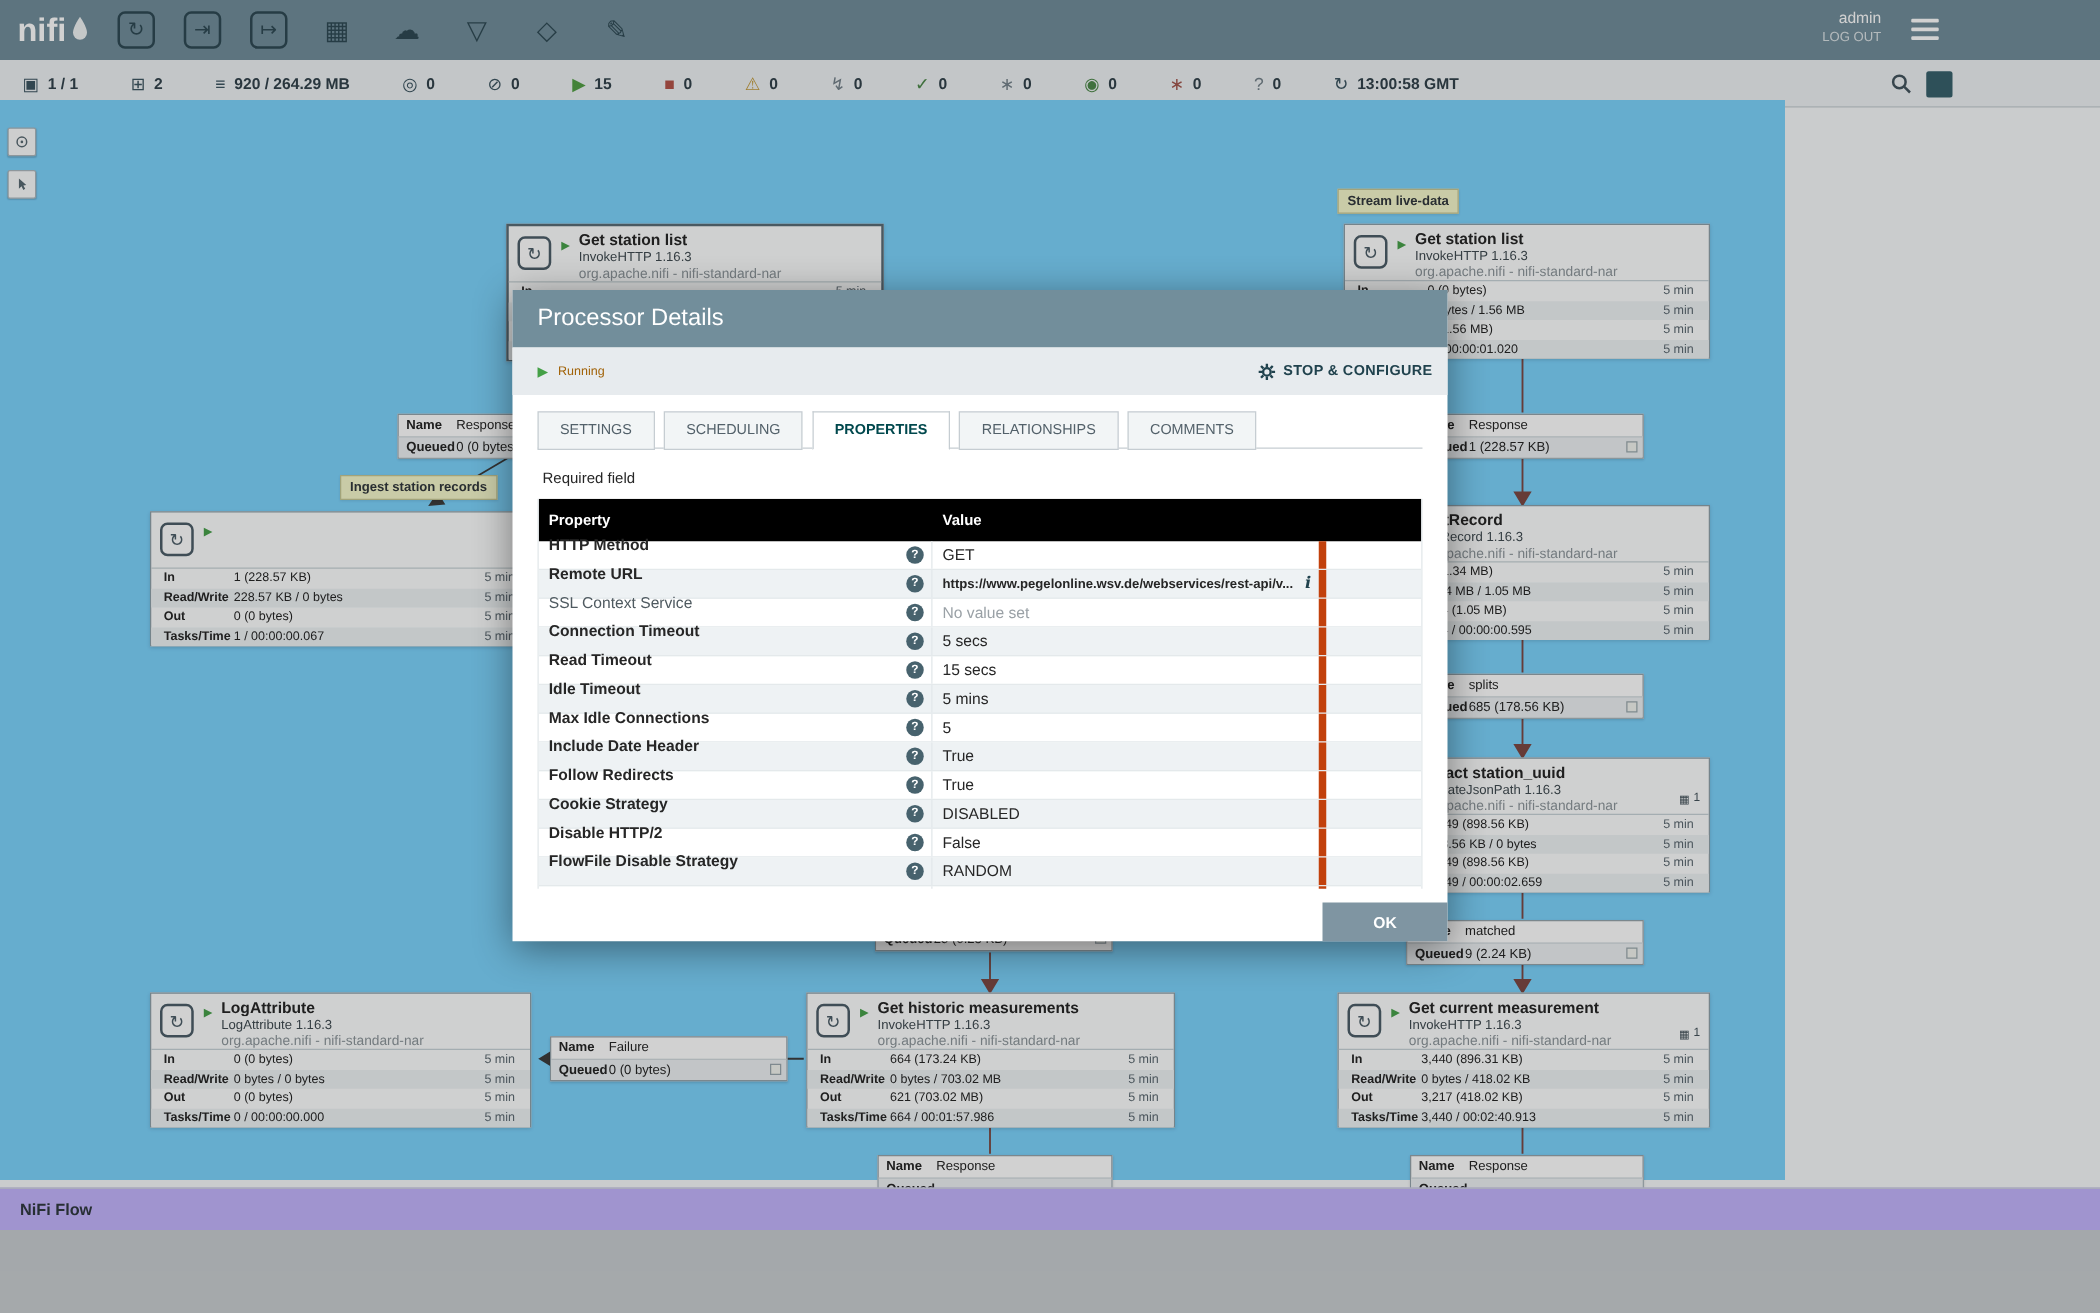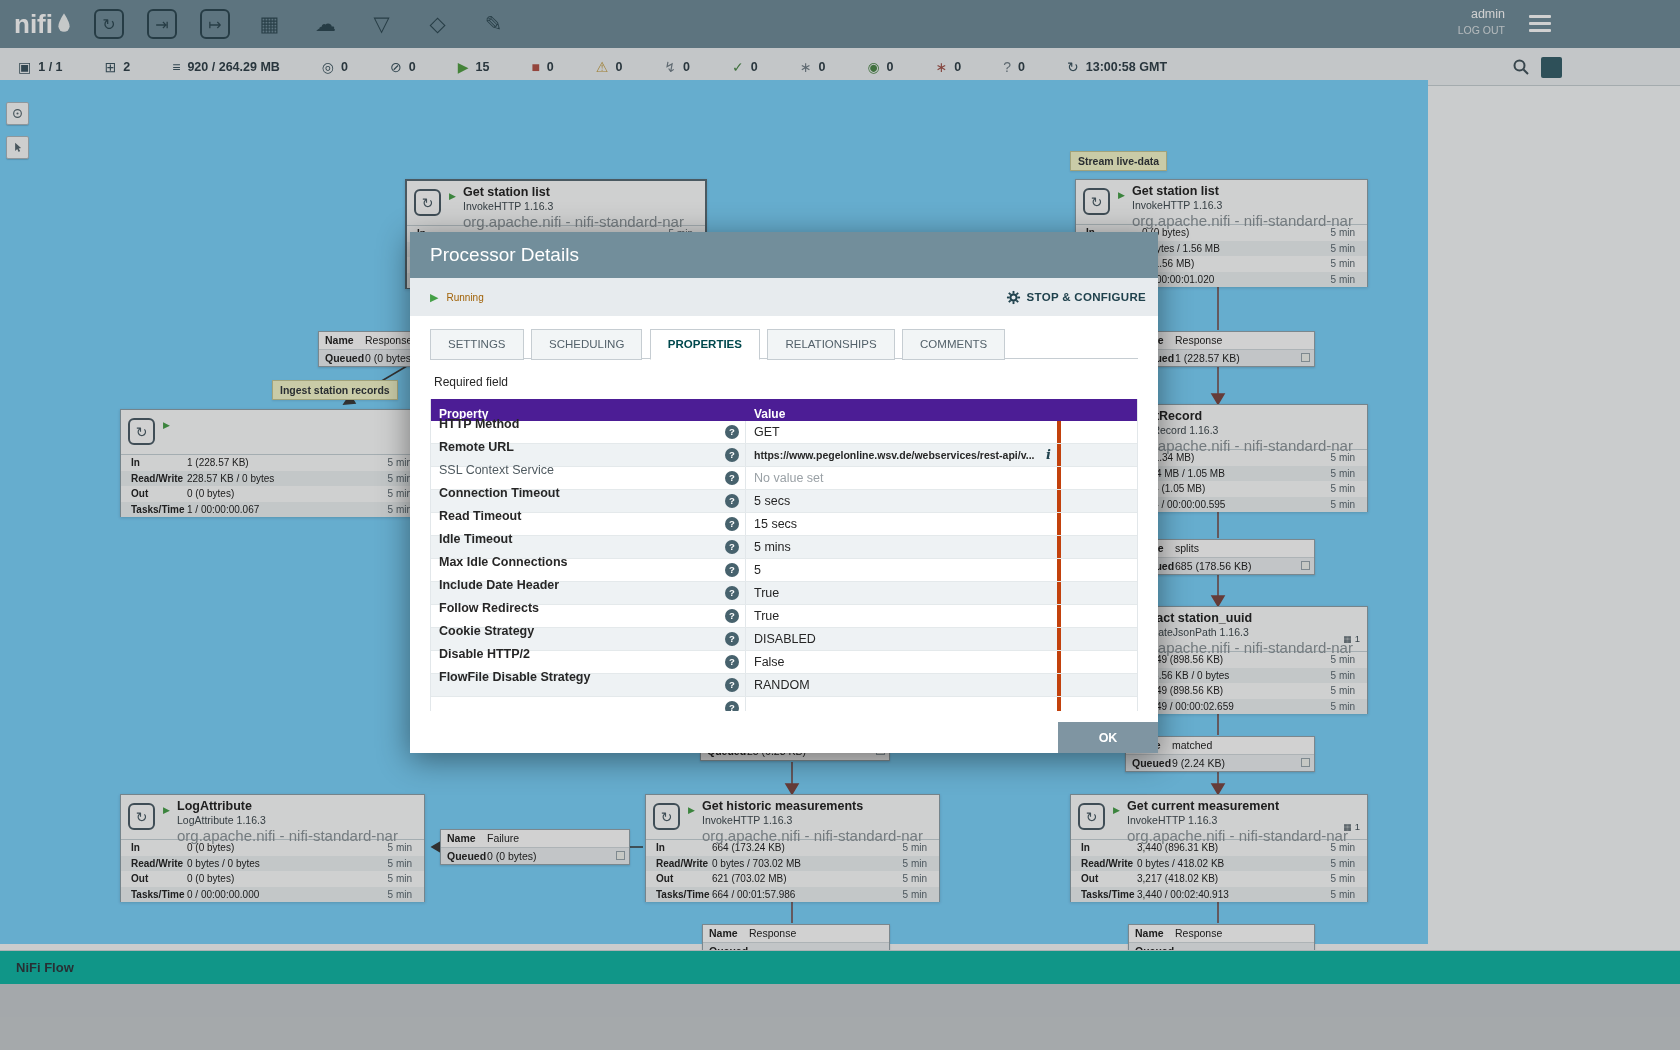--- a/index.html
+++ b/index.html
@@ -33,66 +33,66 @@
 .canvas{position:absolute;left:0;top:80px;width:1428px;height:864px;background:#7dd3fc}
 .arrows{position:absolute;left:0;top:0}
 .proc{position:absolute;background:#fdfefe;border:1px solid #8fa1aa;box-shadow:0 1px 3px rgba(0,0,0,.15);cursor:move}
 .proc.selected{border:2px solid #5b6d77}
 .proc-head{position:relative;height:45px;border-bottom:1px solid #c9d3d8}
 .proc-icon{position:absolute;left:7px;top:8px;width:27px;height:27px;border:2px solid #4e5f69;border-radius:6px;color:#4e5f69;font-size:14px;display:flex;align-items:center;justify-content:center;background:#fff}
 .run-icon{position:absolute;left:42px;top:10px;font-size:9px;color:#48a14b}
 .proc-titles{position:absolute;left:56px;top:4px;right:6px}
 .proc-name{font-size:12.5px;font-weight:bold;color:#262626;white-space:nowrap;overflow:hidden}
 .proc-type{font-size:10.5px;color:#414c52;margin-top:1px;white-space:nowrap;overflow:hidden}
-.proc-bundle{font-size:15px;color:#8e979c;margin-top:1px;white-space:nowrap;overflow:hidden}
+.proc-bundle{font-size:11px;color:#8e979c;margin-top:1px;white-space:nowrap;overflow:hidden}
 .proc-badge{position:absolute;right:7px;top:26px;font-size:9.5px;color:#46545c;display:flex;gap:3px;align-items:center}
 .proc-badge .bicon{font-size:9px}
 .stat-row{display:flex;align-items:center;height:15.5px;font-size:10px;color:#262626}
 .stat-row:nth-child(odd){background:#eef3f5}
 .stat-label{font-weight:bold;padding-left:10px;width:66px}
 .stat-val{flex:1;white-space:nowrap}
 .stat-win{padding-right:12px;color:#5d6a72}
 
 .conn{position:absolute;background:#fff;border:1px solid #97a5ad;font-size:10.5px;box-shadow:0 1px 2px rgba(0,0,0,.15);cursor:pointer}
 .conn-row{height:17px;line-height:17px;display:flex;align-items:flex-start;position:relative}
 .conn-row.queued{background:#edf1f3;border-top:1px solid #d4dbdf}
 .conn-row.queued.single{background:#fff;border-top:none}
 .conn-key{font-weight:bold;padding-left:6px;width:46px;color:#262626}
 .conn-val{color:#262626;white-space:nowrap}
 .bp{position:absolute;right:4px;top:3px;width:9px;height:9px;border:1px solid #9aa8af;background:#f2f5ef}
 
 .flabel{position:absolute;background:#f6f8cc;border:1px solid #c6c795;color:#33393d;font-size:10.5px;font-weight:600;padding:3px 7px;white-space:nowrap;box-shadow:0 1px 2px rgba(0,0,0,.1);cursor:move}
 .palette-btn{position:absolute;width:23px;height:23px;background:#fbfcfc;border:1px solid #aeb9bf;border-radius:2px;display:flex;align-items:center;justify-content:center;cursor:pointer;box-shadow:0 1px 1px rgba(0,0,0,.15)}
 
-.breadcrumbbar{position:absolute;left:0;top:950px;width:100%;height:34px;background:#14b8a6;border-top:1px solid #d2d9dc;z-index:6;display:flex;align-items:center;padding-left:16px;font-size:13px;font-weight:600;color:#303a40}
+.breadcrumbbar{position:absolute;left:0;top:950px;width:100%;height:34px;background:#c4b5fd;border-top:1px solid #d2d9dc;z-index:6;display:flex;align-items:center;padding-left:16px;font-size:13px;font-weight:600;color:#303a40}
 .footerband{position:absolute;left:0;top:984px;width:100%;height:66px;background:#c9ced1;z-index:6}
 
 
 .overlay{position:absolute;inset:0;background:rgba(0,0,0,.18);z-index:20}
 .dialog{position:absolute;left:410px;top:232px;width:748px;height:521px;background:#fff;z-index:30;box-shadow:0 6px 30px rgba(0,0,0,.45)}
 .dlg-header{height:46px;background:#728e9b;color:#fff;font-size:19px;line-height:46px;padding-left:20px;font-weight:500}
 .dlg-status{height:38px;background:#e7ebee;display:flex;align-items:center;padding:0 12px 0 20px}
 .dlg-run-icon{color:#44a046;font-size:11px;margin-right:8px}
 .dlg-run-text{font-size:10px;color:#a16207}
 .dlg-spacer{flex:1}
 .dlg-stopcfg{display:flex;align-items:center;gap:6px;font-size:11.5px;font-weight:bold;color:#20424d;letter-spacing:.3px;cursor:pointer}
 .dlg-tabs{margin:12px 0 0 20px;width:708px;height:31px;border-bottom:1px solid #c6cdd2}
 .tab{display:inline-block;padding:0 17px;line-height:29px;border:1px solid #c6cdd2;background:#f2f5f6;font-size:11.5px;color:#53616a;margin-right:3px;position:relative;top:1px;cursor:pointer}
 .tab.active{background:#fff;border-bottom-color:#fff;color:#00484d;font-weight:bold}
 .dlg-note{margin:16px 0 0 24px;font-size:12px;color:#262626}
 .ptable{margin:10px 0 0 20px;width:708px;height:312px;overflow:hidden;border-left:1px solid #e2e7ea;border-right:1px solid #e2e7ea}
-.thead{display:flex;height:22px;background:#4c1d95;color:#fff;font-size:12px;font-weight:bold;align-items:flex-end}
+.thead{display:flex;height:34px;background:#000000;color:#fff;font-size:12px;font-weight:bold;align-items:center}
 .th-prop{width:315px;padding-left:8px}
 .th-val{width:315px;padding-left:8px}
 .trow{display:flex;height:23px;align-items:center;border-bottom:1px solid #e4e9eb;font-size:12.5px;color:#262626}
 .tbody .trow:nth-child(even){background:#eef2f4}
 .tc-prop{width:315px;padding:0 26px 16px 8px;font-weight:bold;position:relative;height:100%;display:flex;align-items:center;border-right:1px solid #e2e7ea}
 .tc-prop.optional{font-weight:normal;color:#4f5a60}
 .qhelp{position:absolute;right:6px;top:4px;width:14px;height:14px;border-radius:50%;background:#47626d;color:#fff;font-size:9.5px;line-height:14px;text-align:center;font-weight:bold;cursor:help}
-.tc-val{width:315px;padding:0 8px;height:100%;display:flex;align-items:center;border-right:4px solid #c2410c;position:relative;white-space:nowrap;overflow:hidden}
+.tc-val{width:315px;padding:0 8px;height:100%;display:flex;align-items:center;border-right:6px solid #c2410c;position:relative;white-space:nowrap;overflow:hidden}
 .tc-val.unset{color:#9aa1a6}
 .tc-val.url{font-weight:bold;font-size:10.5px;padding-right:22px}
 .iinfo{position:absolute;right:6px;top:3px;font-family:"DejaVu Serif",serif;font-style:italic;font-weight:bold;font-size:13px;color:#20424d;cursor:pointer}
 .tc-gutter{flex:1;height:100%}
 .ok-btn{position:absolute;right:0;bottom:0;width:100px;height:31px;background:#7f95a2;color:#fff;font-size:12.5px;font-weight:bold;display:flex;align-items:center;justify-content:center;cursor:pointer}
 </style>
 </head>
 <body>
 
 <div class="stage">

